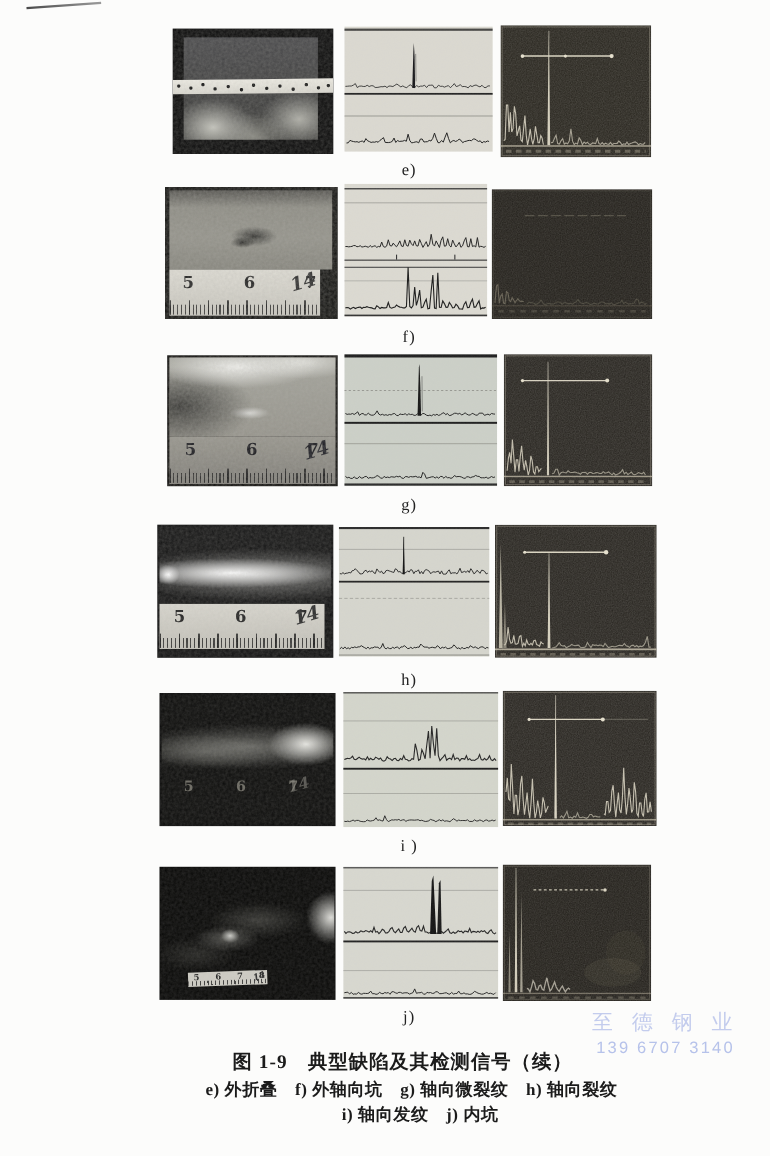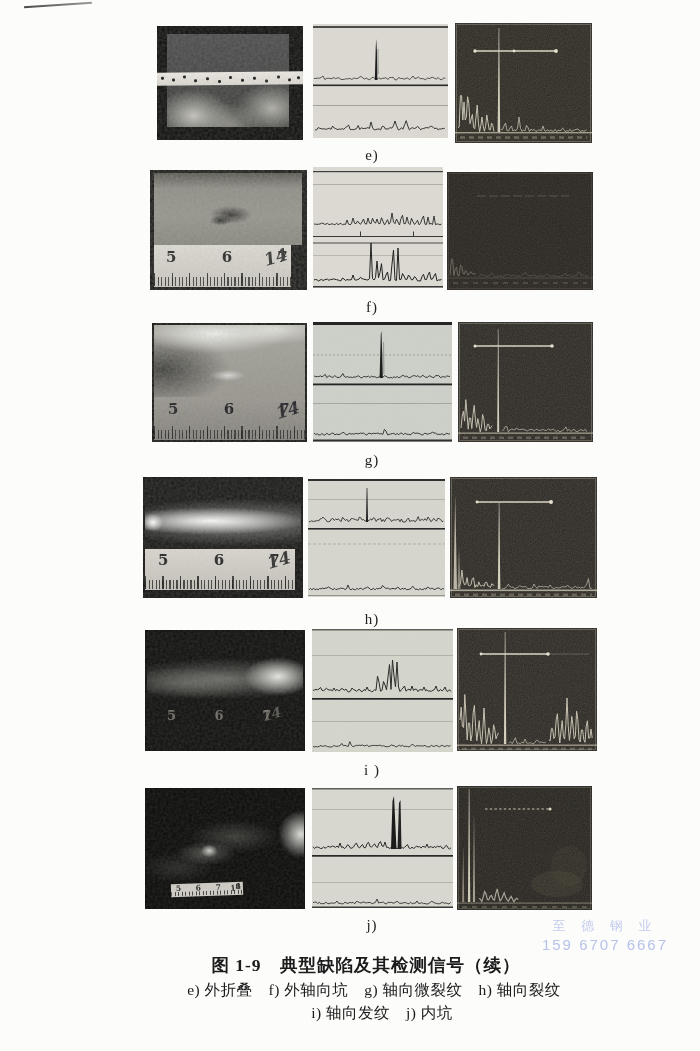--- a/index.html
+++ b/index.html
@@ -17,25 +17,25 @@
   .hand{position:absolute;font-family:"DejaVu Serif",serif;font-style:italic;font-weight:bold;
         font-size:17px;color:#2c2c2c;transform:rotate(-16deg);}
   .ticks{position:absolute;left:0;right:0;bottom:1px;height:9px;
          background:repeating-linear-gradient(90deg,rgba(25,25,25,.8) 0 1px,rgba(0,0,0,0) 1px 3.5px);}
   .ticks5{position:absolute;left:0;right:0;bottom:1px;height:13px;
           background:repeating-linear-gradient(90deg,rgba(25,25,25,.85) 0 1.4px,rgba(0,0,0,0) 1.4px 17.5px);}
   .edots{position:absolute;width:2.6px;height:2.6px;border-radius:50%;background:#161616;
          box-shadow:11px 2px 0 #161616,22px -1px 0 #161616,33px 3px 0 #161616,45px 1px 0 #161616,
                     57px 4px 0 #161616,68px 0 0 #161616,80px 3px 0 #161616,92px 1px 0 #161616,
                     104px 4px 0 #161616,116px 0 0 #161616,127px 3px 0 #161616,136px 1px 0 #161616;}
-  .cap{position:absolute;text-align:center;color:#1b1b1b;white-space:nowrap;}
+  .cap{position:absolute;text-align:center;color:#1b1b1b;white-space:nowrap;font-weight:bold;}
   .cap-title{font-size:17.5px;font-weight:bold;letter-spacing:1px;}
   .cap-sub{font-size:15.5px;letter-spacing:.5px;}
   .wm{position:absolute;text-align:center;font-family:"Liberation Sans",sans-serif;line-height:1.35;}
-  .wm-name{font-size:13px;letter-spacing:6px;white-space:nowrap;}
+  .wm-name{font-size:19px;letter-spacing:6px;white-space:nowrap;}
   .wm-phone{font-size:15px;letter-spacing:2px;white-space:nowrap;}
   .scratch{position:absolute;left:24px;top:4px;width:68px;height:1.8px;
            background:linear-gradient(90deg,#4a4a4a,#9a9a9a);transform:rotate(-4deg);}
 </style>
 </head>
 <body>
 
 <svg width="0" height="0" style="position:absolute">
   <defs>
     <filter id="gF" x="0%" y="0%" width="100%" height="100%">
@@ -333,15 +333,15 @@
   </svg>
 
   <div class="row-label" style="top:917px">j)</div>
 
   <div class="cap cap-title" style="left:32px;width:668px;top:953px">图 1-9　典型缺陷及其检测信号（续）</div>
   <div class="cap cap-sub" style="left:48px;width:652px;top:980px">e) 外折叠　f) 外轴向坑　g) 轴向微裂纹　h) 轴向裂纹</div>
   <div class="cap cap-sub" style="left:64px;width:636px;top:1003px">i) 轴向发纹　j) 内坑</div>
 
   <div class="wm" style="left:534px;top:917px;width:142px">
     <div class="wm-name" style="color:#c3cced">至 德 钢 业</div>
-    <div class="wm-phone" style="color:#b6c2ea">159 6707 6667</div>
+    <div class="wm-phone" style="color:#b6c2ea">139 6707 3140</div>
   </div>
 </div>
 
 </body></html>

